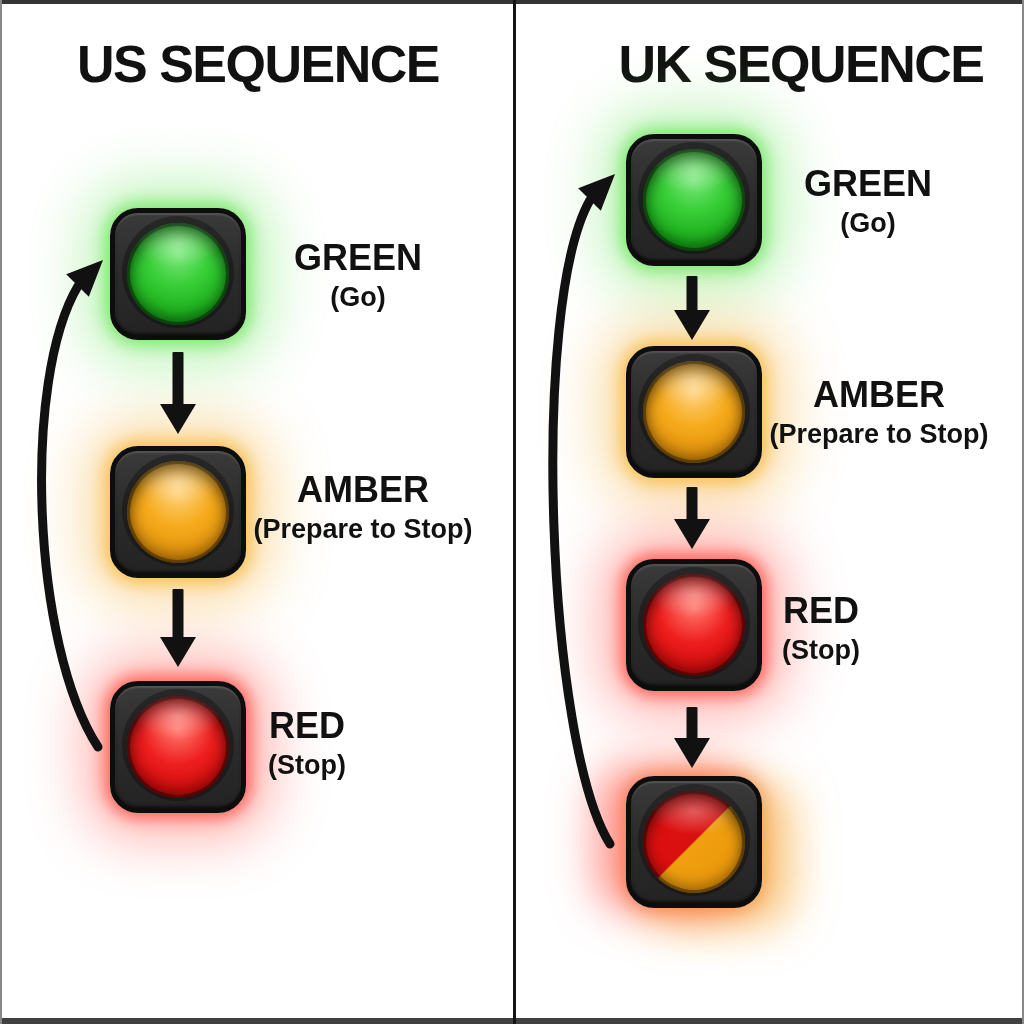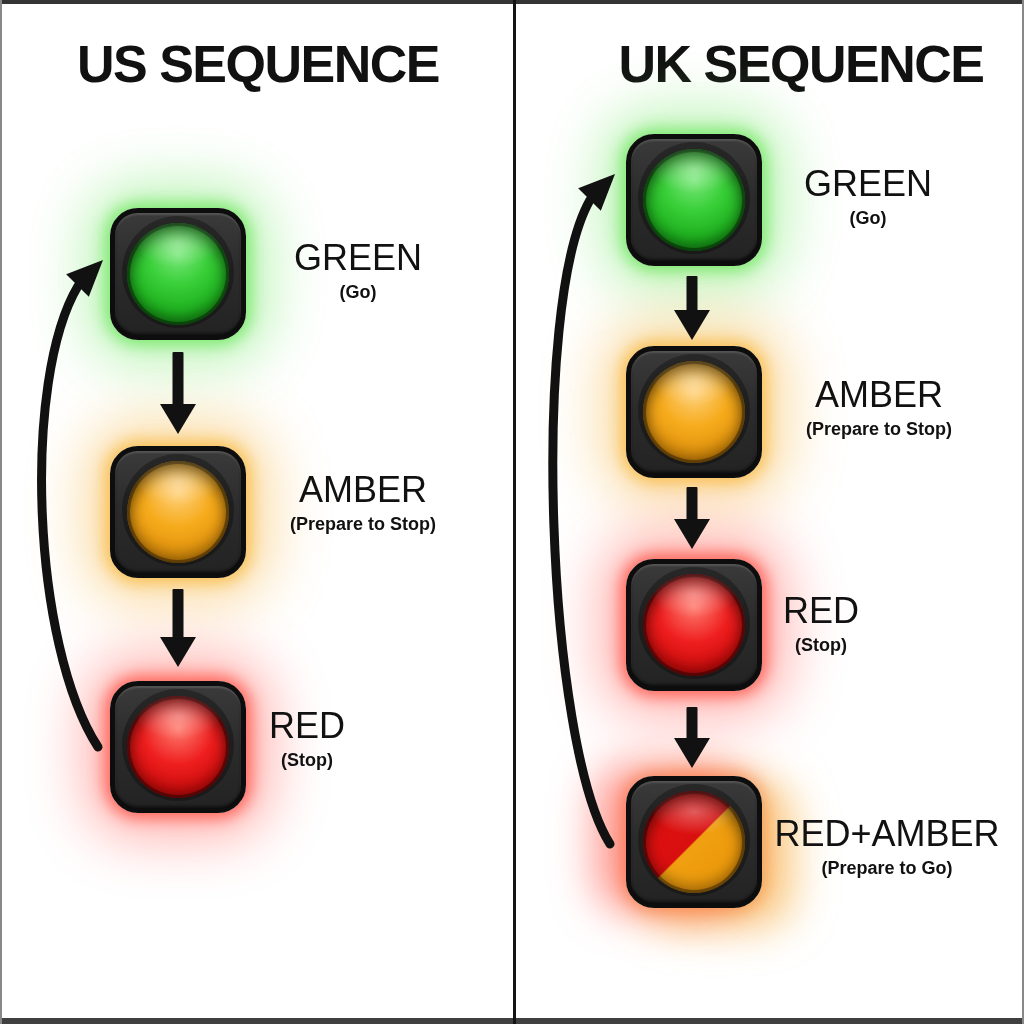--- a/index.html
+++ b/index.html
@@ -74,22 +74,22 @@
   .glow-amber{box-shadow:0 0 16px 5px rgba(248,188,74,.9), 0 0 55px 26px rgba(246,180,60,.45);}
   .glow-red{box-shadow:0 0 16px 5px rgba(255,82,70,.85), 0 0 55px 26px rgba(255,70,60,.40);}
   .glow-red-amber{box-shadow:-24px -4px 42px 8px rgba(255,75,62,.55),
                              24px 12px 42px 8px rgba(246,172,55,.6),
                              0 0 16px 4px rgba(235,130,55,.55);}
 
   .step-label{
     position:absolute;transform:translateX(-50%);
     text-align:center;white-space:nowrap;
   }
-  .step-label .main{font-weight:normal;font-size:36px;line-height:1.02;}
-  .step-label .sub{font-weight:bold;font-size:18px;line-height:1.05;margin-top:6px;}
+  .step-label .main{font-weight:bold;font-size:36px;line-height:1.02;}
+  .step-label .sub{font-weight:bold;font-size:27px;line-height:1.05;margin-top:6px;}
 
   .arrow-overlay{position:absolute;inset:0;pointer-events:none;}
 </style>
 </head>
 <body>
 
 <div class="canvas">
 
   <div class="edge-strip top"></div>
   <div class="edge-strip bottom"></div>
@@ -162,24 +162,20 @@
   <div class="step-label" style="left:819px;top:593px;">
     <div class="main">RED</div>
     <div class="sub">(Stop)</div>
   </div>
 
   <div class="light-box glow-red-amber" style="left:624px;top:776px;">
     <div class="socket"></div>
     <div class="lens red-amber">
       <div class="lens-highlight"></div>
     </div>
-  </div>
-  <div class="step-label" style="left:885px;top:816px;">
-    <div class="main">RED+AMBER</div>
-    <div class="sub">(Prepare to Go)</div>
   </div>
 
   <svg class="arrow-overlay" width="1024" height="1024" viewBox="0 0 1024 1024">
     <g fill="#111111" stroke="none">
 
       <g>
         <rect x="170.5" y="352" width="11" height="56" rx="1"></rect>
         <polygon points="158,404 194,404 176,434"></polygon>
       </g>
 

